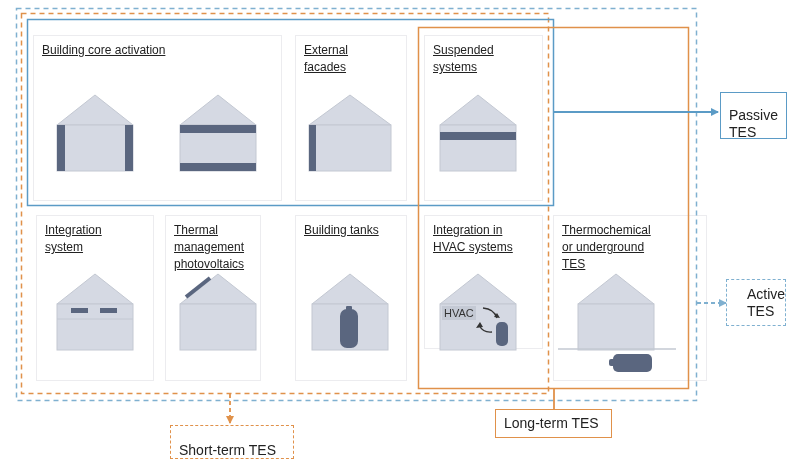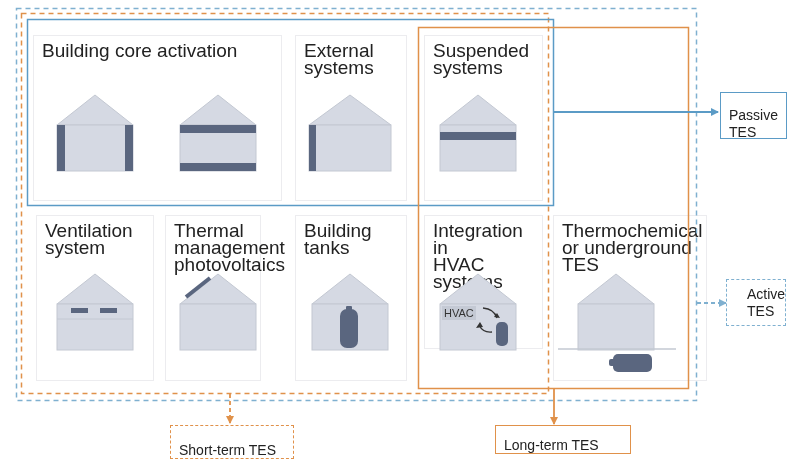--- a/index.html
+++ b/index.html
@@ -1,37 +1,37 @@
 <!DOCTYPE html>
 <html><head>
 <meta charset="utf-8">
 <style>
   html,body{margin:0;padding:0;background:#fff;}
   body{width:800px;height:470px;position:relative;overflow:hidden;font-family:"Liberation Sans","DejaVu Sans",sans-serif;color:#222;}
   .card{position:absolute;box-sizing:border-box;background:#fff;border:1.5px solid #ececef;}
-  .card-title{position:absolute;left:8px;top:6px;font-size:19px;line-height:17px;color:#222;white-space:pre-line;}
+  .card-title{position:absolute;left:8px;top:6px;font-size:12px;line-height:17px;color:#222;white-space:pre-line;text-decoration:underline;}
   .lbl{position:absolute;box-sizing:border-box;font-size:14px;line-height:17px;color:#222;background:#fff;}
   svg{position:absolute;left:0;top:0;overflow:visible;}
 </style>
 </head>
 <body>
 
 <div class="card" style="left:33px;top:35px;width:249px;height:166px;">
   <div class="card-title">Building core activation</div>
 </div>
 <div class="card" style="left:295px;top:35px;width:112px;height:166px;">
   <div class="card-title" style="white-space:pre-line;">External
-systems</div>
+facades</div>
 </div>
 <div class="card" style="left:424px;top:35px;width:119px;height:166px;">
   <div class="card-title">Suspended
 systems</div>
 </div>
 <div class="card" style="left:36px;top:215px;width:118px;height:166px;">
-  <div class="card-title">Ventilation
+  <div class="card-title">Integration
 system</div>
 </div>
 <div class="card" style="left:165px;top:215px;width:96px;height:166px;">
   <div class="card-title">Thermal
 management
 photovoltaics</div>
 </div>
 <div class="card" style="left:295px;top:215px;width:112px;height:166px;">
   <div class="card-title">Building tanks</div>
 </div>
@@ -110,13 +110,13 @@
       <rect x="613" y="354" width="39" height="18" rx="5" fill="#5a667f"></rect>
       <rect x="609" y="359" width="6" height="7" rx="2" fill="#5a667f"></rect>
     </g>
 </svg>
 
 <div class="lbl" style="left:720px;top:92px;width:67px;height:47px;border:1.5px solid #5b9bc6;padding:14px 8px;white-space:pre-line;">Passive
 TES</div>
 <div class="lbl" style="left:726px;top:279px;width:60px;height:47px;border:1.5px dashed #7fb0d0;padding:6px 20px;white-space:pre-line;text-align:center;">Active
 TES</div>
 <div class="lbl" style="left:170px;top:425px;width:124px;height:29px;border:1.5px dashed #e0914a;padding:16px 8px;">Short-term TES</div>
-<div class="lbl" style="left:495px;top:425px;width:136px;height:29px;border:1.5px solid #e0914a;padding:11px 8px;">Long-term TES</div>
+<div class="lbl" style="left:495px;top:409px;width:117px;height:29px;border:1.5px solid #e0914a;padding:5px 8px;">Long-term TES</div>
 
 </body></html>

